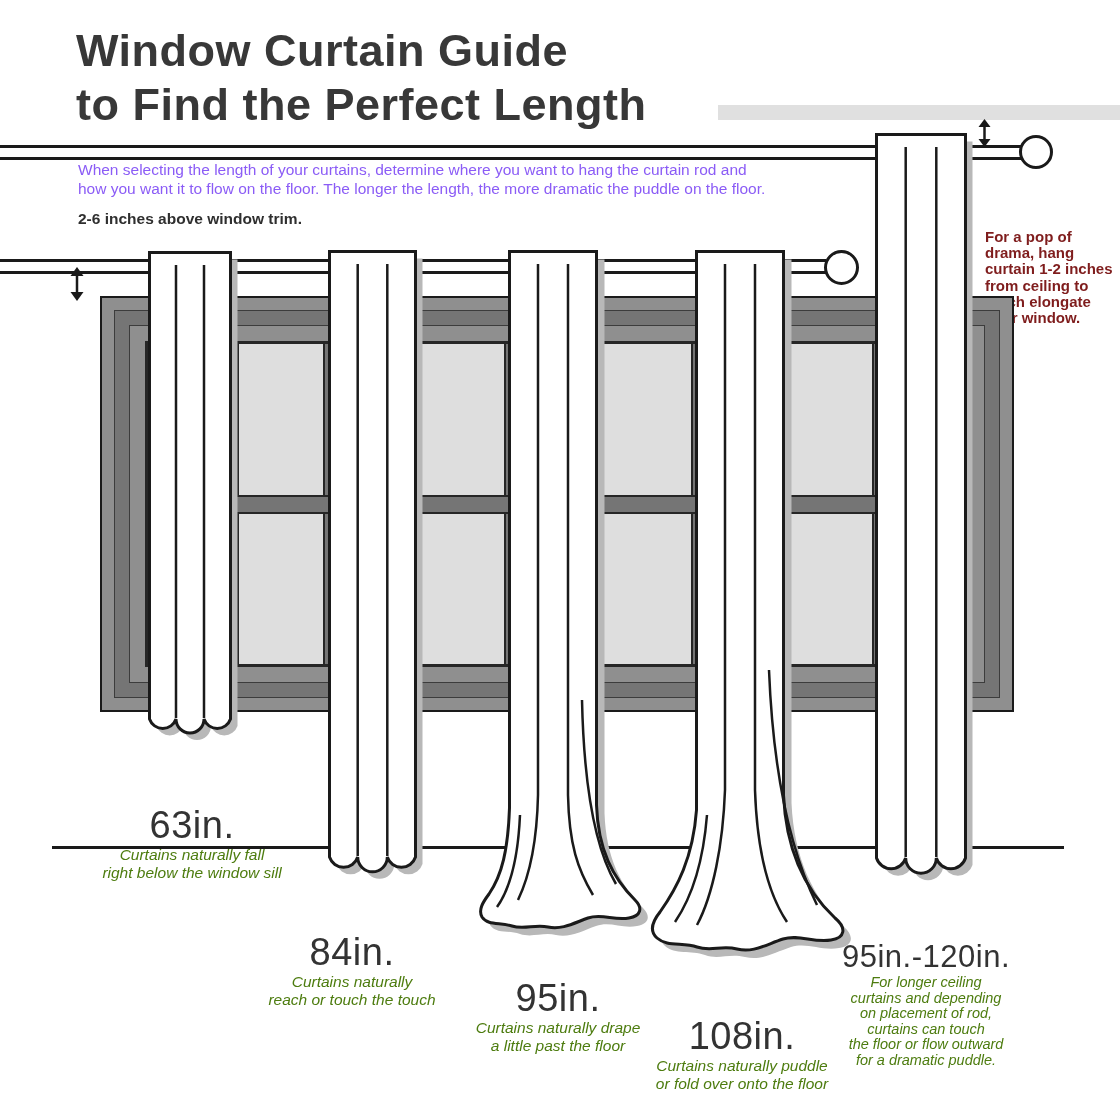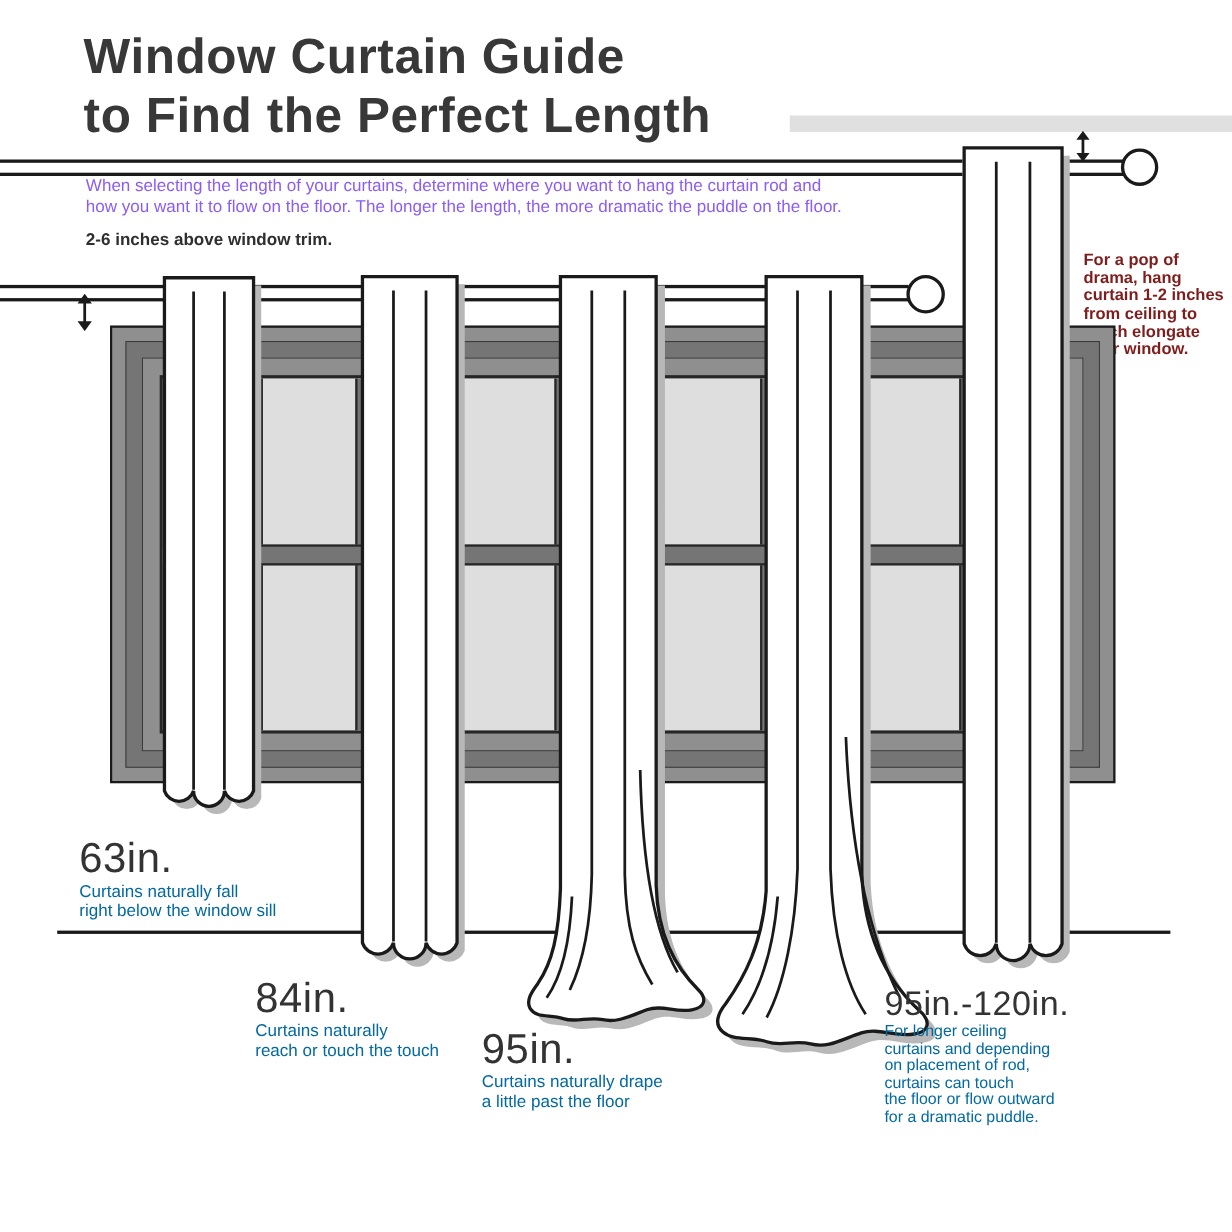--- a/index.html
+++ b/index.html
@@ -48,23 +48,23 @@
   .mullion-v { position: absolute; top: -3px; bottom: -3px; width: 98px;
     background: #757575; border-left: 2.5px solid #262626; border-right: 2.5px solid #262626; }
 
   .floor-line { left: 52px; top: 846px; width: 1012px; height: 2.5px; background: #1a1a1a; }
 
   .curtain-svg { position: absolute; }
   .curtain-svg path.body { fill: #ffffff; stroke: #1a1a1a; stroke-width: 3; }
   .curtain-svg path.shadow { fill: #b8b8b8; stroke: none; }
   .curtain-svg path.fold { fill: none; stroke: #1a1a1a; stroke-width: 2.5; }
 
-  .label { color: #333; }
+  .label { text-align: center; color: #333; margin-top: 44px; }
   .label .big { font-size: 38px; line-height: 42px; letter-spacing: 0.5px; color: #333; }
-  .label .small { font-size: 15.5px; line-height: 18px; color: #0369a1; }
+  .label .small { font-size: 15.5px; line-height: 18px; color: #4d7c0f; font-style: italic; }
   .label-5 .big { font-size: 31px; line-height: 36px; }
   .label-5 .small { font-size: 14.5px; line-height: 15.6px; }
 
   .footer {
     left: 54px; top: 983px; width: 680px;
     font-size: 22.5px; line-height: 26.5px; font-weight: bold; color: #4d4d4d;
     letter-spacing: 0.2px;
   }
   .arrow-v { position: absolute; }
 </style>
@@ -187,20 +187,25 @@
     <div class="small">Curtains naturally</div>
     <div class="small">reach or touch the touch</div>
   </div>
 
   <div class="abs label" style="left:438px; top:933px; width:240px;">
     <div class="big">95in.</div>
     <div class="small">Curtains naturally drape</div>
     <div class="small">a little past the floor</div>
   </div>
 
+  <div class="abs label" style="left:612px; top:971px; width:260px;">
+    <div class="big">108in.</div>
+    <div class="small">Curtains naturally puddle</div>
+    <div class="small">or fold over onto the floor</div>
+  </div>
 
   <div class="abs label label-5" style="left:804px; top:895px; width:244px;">
     <div class="big">95in.-120in.</div>
     <div class="small">For longer ceiling</div>
     <div class="small">curtains and depending</div>
     <div class="small">on placement of rod,</div>
     <div class="small">curtains can touch</div>
     <div class="small">the floor or flow outward</div>
     <div class="small">for a dramatic puddle.</div>
   </div>

